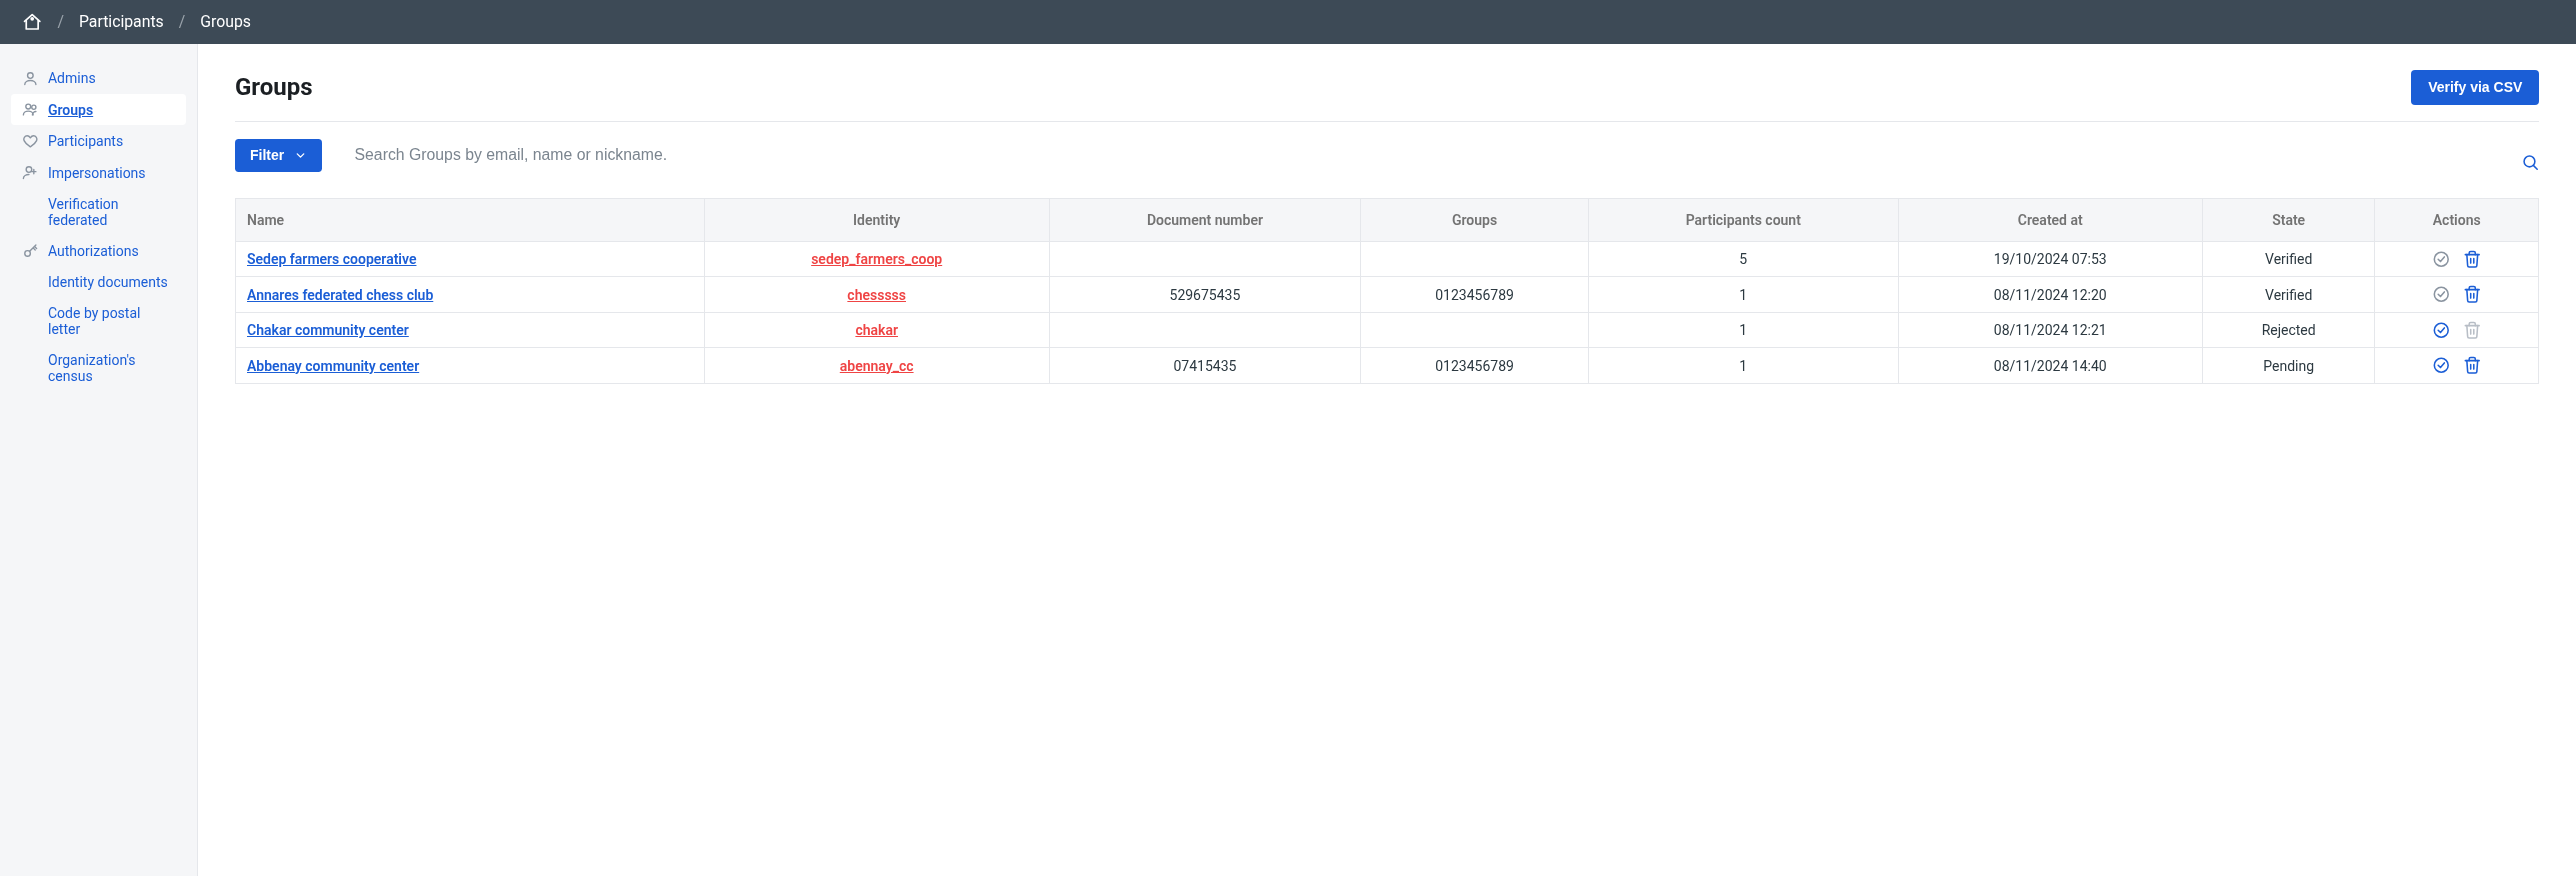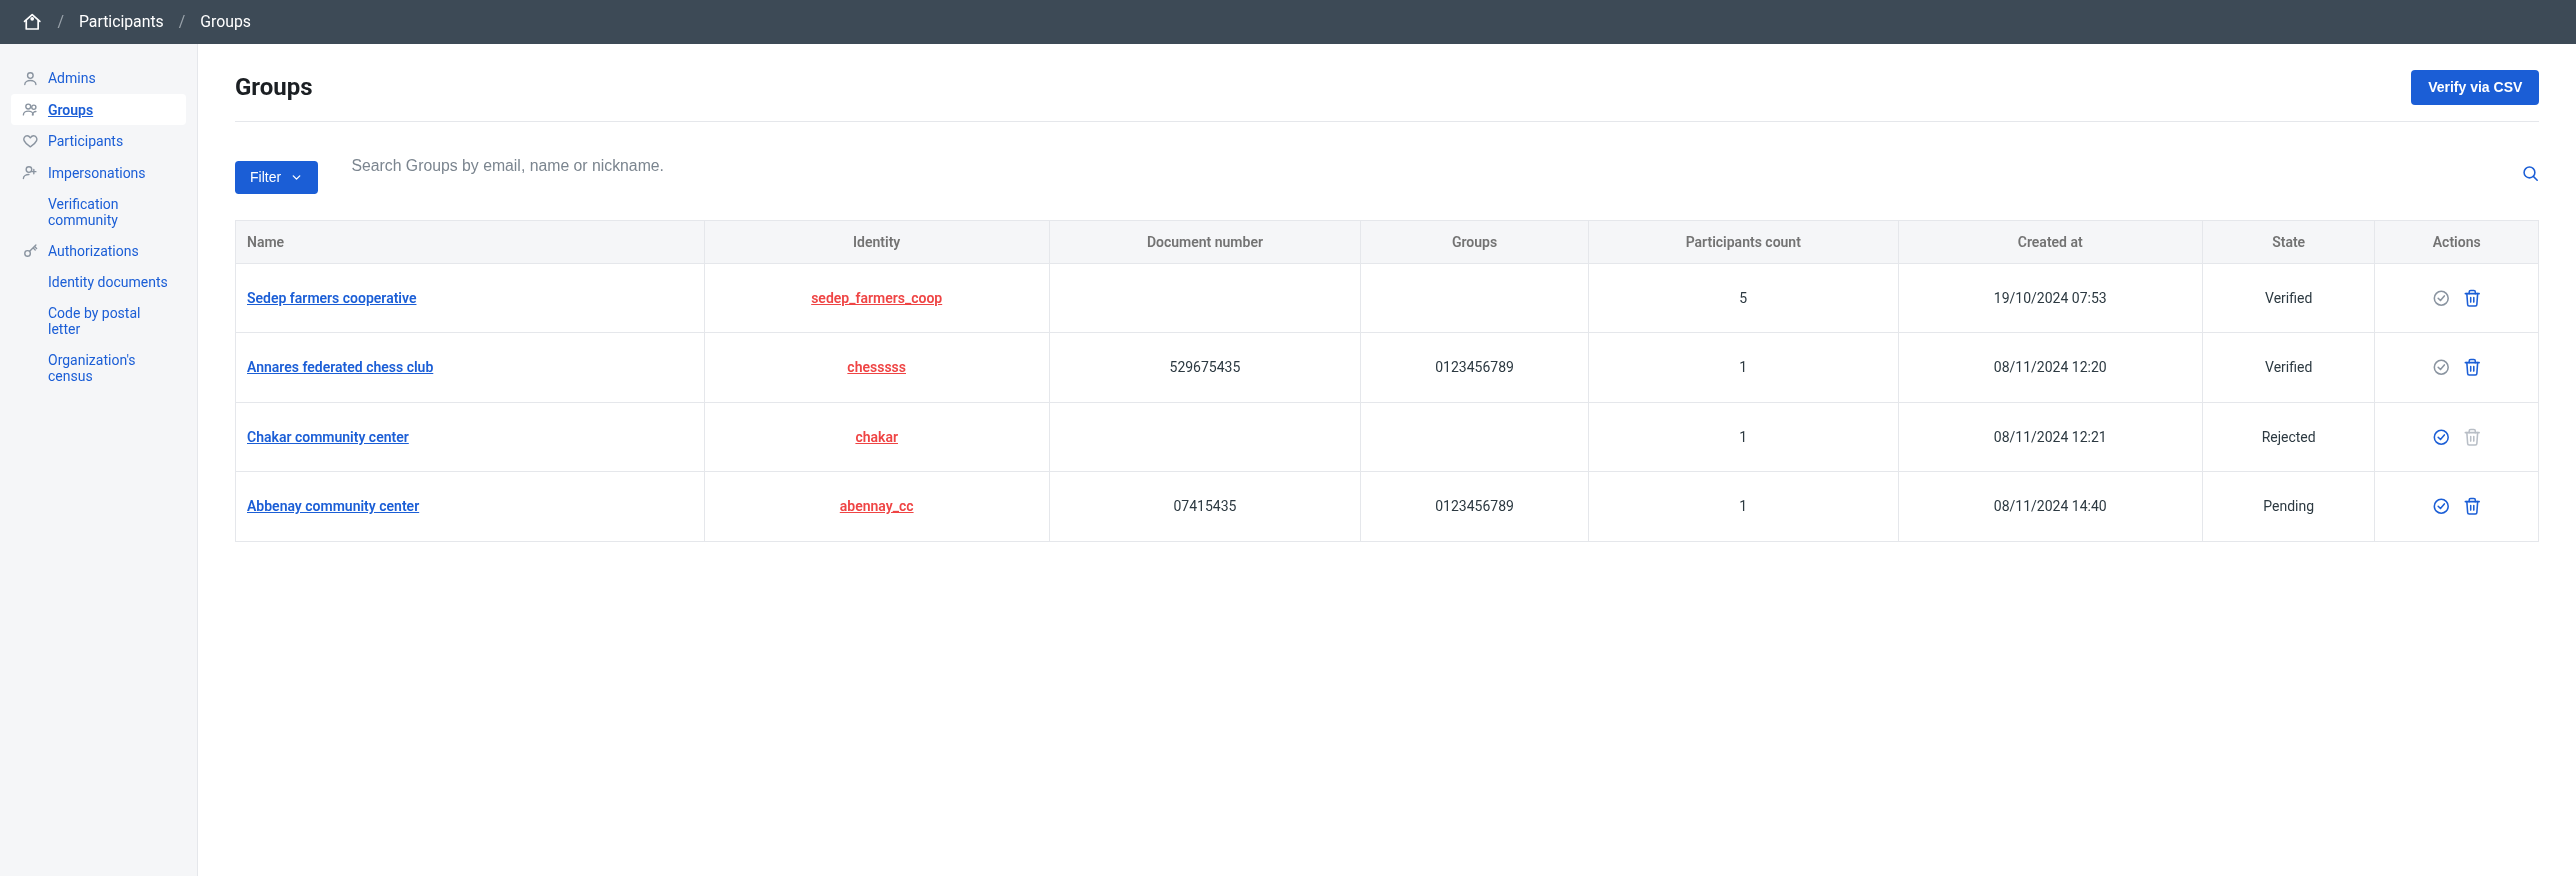--- a/index.html
+++ b/index.html
@@ -24,32 +24,32 @@
     .sidebar-item.active .label { text-decoration: underline; }
     .sidebar-sub { display: block; padding: 7.4px 11px 7.4px 37px; color: #1b5ed6; text-decoration: none; font-size: 14px; cursor: pointer; }
     
     
     .page-head { display: flex; justify-content: space-between; align-items: center; margin-bottom: 16.7px; border-bottom: 0.9px solid #e5e7eb; padding-bottom: 16.7px; }
     .page-title { font-size: 24px; font-weight: 700; color: #1b1f23; }
     .btn-primary { background: #1b5ed6; color: #fff; border: none; padding: 9.3px 16.7px; border-radius: 4px; font-size: 14px; font-weight: 600; cursor: pointer; }
     
     
     .filter-row { display: flex; align-items: center; gap: 33px; margin-bottom: 26px; }
-    .filter-btn { background: #1b5ed6; color: #fff; border: none; padding: 8.3px 15px; border-radius: 3.7px; font-size: 14px; font-weight: 400; cursor: pointer; display: flex; align-items: center; gap: 9.3px; margin-top: 22px; }
+    .filter-btn { background: #1b5ed6; color: #fff; border: none; padding: 8.3px 15px; border-radius: 3.7px; font-size: 14px; font-weight: 700; cursor: pointer; display: flex; align-items: center; gap: 9.3px; }
     .search-wrap { flex: 1; display: flex; align-items: flex-end; }
     .search-input { flex: 1; border: none; background: transparent; font-size: 15.8px; color: #2c3941; outline: none; padding: 7.4px 0;}
     .search-input::placeholder { color: #7b858f; }
     .search-icon { color: #1b5ed6; cursor: pointer; }
     
     
     table { width: 100%; border-collapse: collapse; border: 0.9px solid #e5e7eb; }
     thead { background: #f5f6f8; }
     th { text-align: center; padding: 13px 11px; font-weight: 600; color: #737373; border: 0.9px solid #e5e7eb; font-size: 14px;}
     th.left { text-align: left; }
-    td { padding: 25px 11px; border: 0.9px solid #e5e7eb; text-align: center; font-size: 14px; color: #2c3941;}
+    td { padding: 8px 11px; border: 0.9px solid #e5e7eb; text-align: center; font-size: 14px; color: #2c3941;}
     td.left { text-align: left; }
     td .link { color: #1b5ed6; font-weight: 600; text-decoration: underline; cursor:pointer; }
     td .nick { color: #ef4444; font-weight: 600; text-decoration: underline; cursor:pointer;}
     .actions-cell { display: flex; justify-content: center; gap: 13px; }
     .action-icon { color: #8a94a0; cursor: pointer; }
     .action-icon.active { color: #1b5ed6; }
     .action-icon.disabled { color: #b8bec6; cursor: default; }
     
     svg { display: block; }
   </style>
@@ -106,21 +106,21 @@
     <a class="sidebar-item">
       <span class="icon">
         <svg width="16.7" height="16.7" viewBox="0 0 24 24" fill="none" stroke="currentColor" stroke-width="2" stroke-linecap="round">
             <circle cx="10" cy="8" r="4"></circle>
             <path d="M2 21c0-4 4-6 8-6"></path>
             <path d="M17 8v6M14 11h6"></path>
           </svg>
       </span>
       <span class="label">Impersonations</span>
     </a>
-    <a class="sidebar-sub">Verification community</a>
+    <a class="sidebar-sub">Verification federated</a>
     <a class="sidebar-item">
       <span class="icon">
         <svg width="16.7" height="16.7" viewBox="0 0 24 24" fill="none" stroke="currentColor" stroke-width="2" stroke-linecap="round" stroke-linejoin="round">
             <circle cx="8" cy="15" r="4"></circle>
             <path d="M11 12 L20 3 M16 7 L19 10 M18 5 L21 8"></path>
           </svg>
       </span>
       <span class="label">Authorizations</span>
     </a>
     <a class="sidebar-sub">Identity documents</a>

